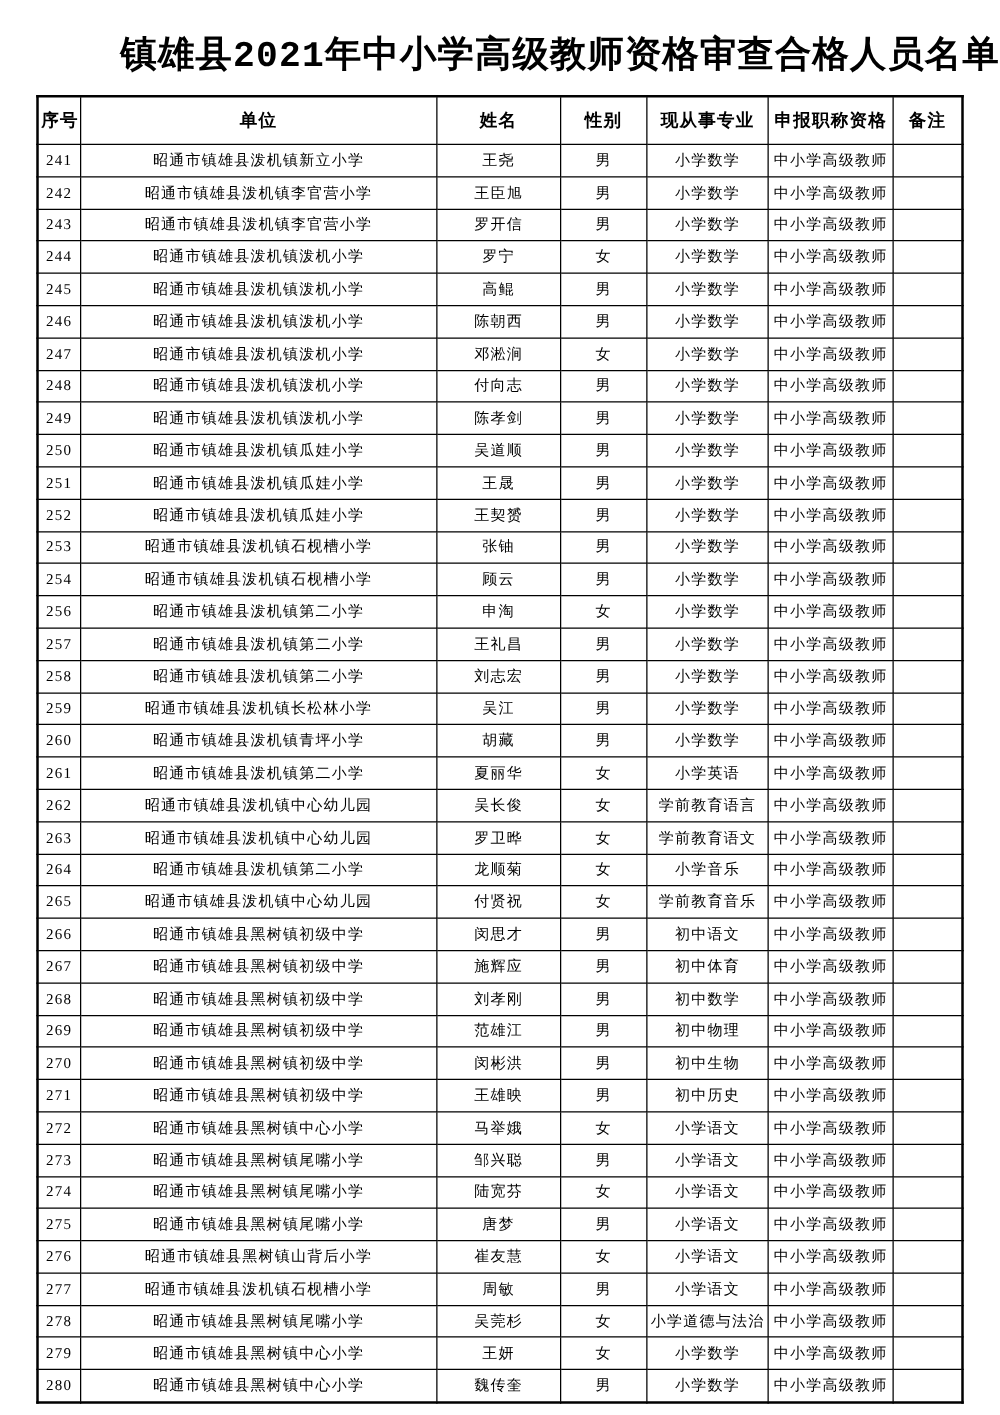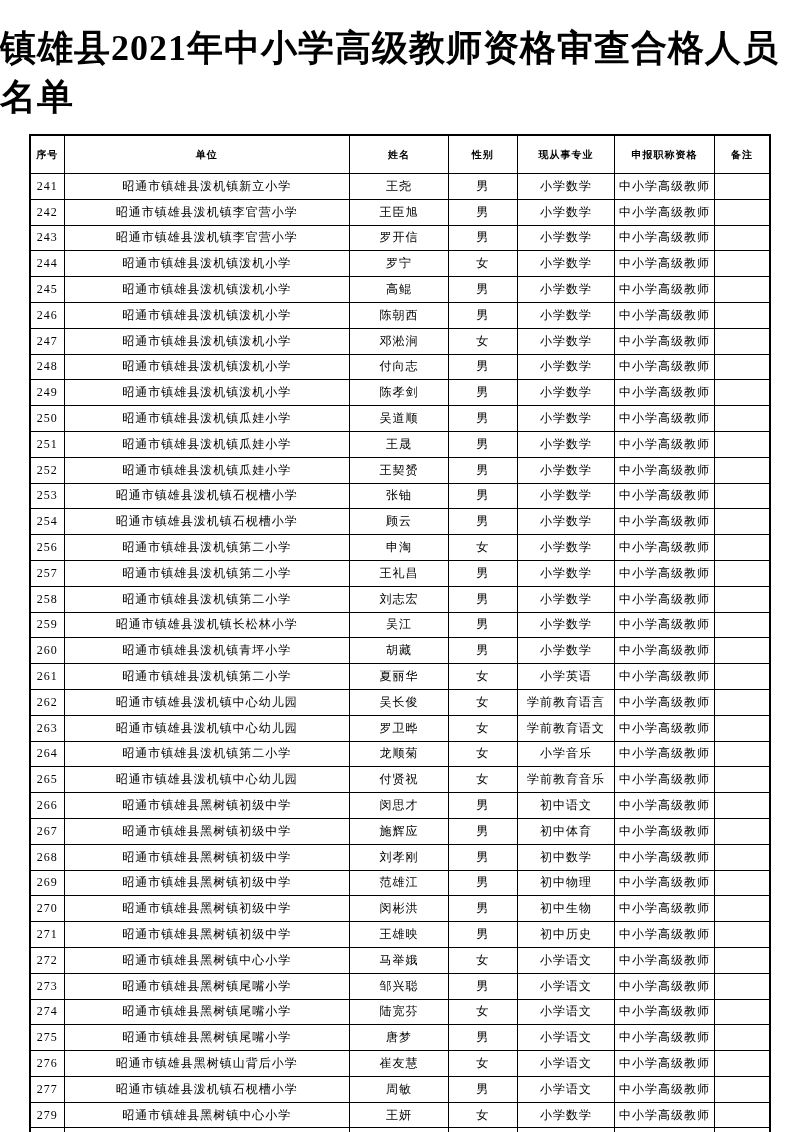--- a/index.html
+++ b/index.html
@@ -13,45 +13,45 @@
     color: #000;
   }
   .page {
     width: 800px;
     height: 1132px;
     box-sizing: border-box;
     padding-top: 24px;
     background: #fff;
   }
   .page-title {
-    text-align: left;
-    font-size: 36px;
+    text-align: right;
+    font-size: 29px;
     font-weight: bold;
     letter-spacing: 1px;
     margin: 0 0 12px 0;
-    font-family: Liberation Serif, serif;
+    font-family: Liberation Mono, monospace;
   }
   table.roster {
     border-collapse: collapse;
     table-layout: fixed;
     width: 742px;
     margin: 0 auto;
     border: 2px solid #000;
   }
   table.roster th,
   table.roster td {
     border: 1px solid #000;
     text-align: center;
     vertical-align: middle;
     padding: 0 2px;
     overflow: hidden;
     white-space: nowrap;
   }
   table.roster th {
-    font-size: 10px;
+    font-size: 14px;
     font-weight: bold;
     height: 37px;
     letter-spacing: 1px;
   }
   table.roster td {
     font-size: 12px;
     height: 24.8px;
     letter-spacing: 1px;
   }
   col.c-no    { width: 4.6%;  }
@@ -409,20 +409,29 @@
         <tr>
           <td class="cell-no">277</td>
           <td>昭通市镇雄县泼机镇石枧槽小学</td>
           <td>周敏</td>
           <td>男</td>
           <td>小学语文</td>
           <td>中小学高级教师</td>
           <td></td>
         </tr>
         <tr>
+          <td class="cell-no">278</td>
+          <td>昭通市镇雄县黑树镇尾嘴小学</td>
+          <td>吴莞杉</td>
+          <td>女</td>
+          <td>小学道德与法治</td>
+          <td>中小学高级教师</td>
+          <td></td>
+        </tr>
+        <tr>
           <td class="cell-no">279</td>
           <td>昭通市镇雄县黑树镇中心小学</td>
           <td>王妍</td>
           <td>女</td>
           <td>小学数学</td>
           <td>中小学高级教师</td>
           <td></td>
         </tr>
         <tr>
           <td class="cell-no">280</td>

